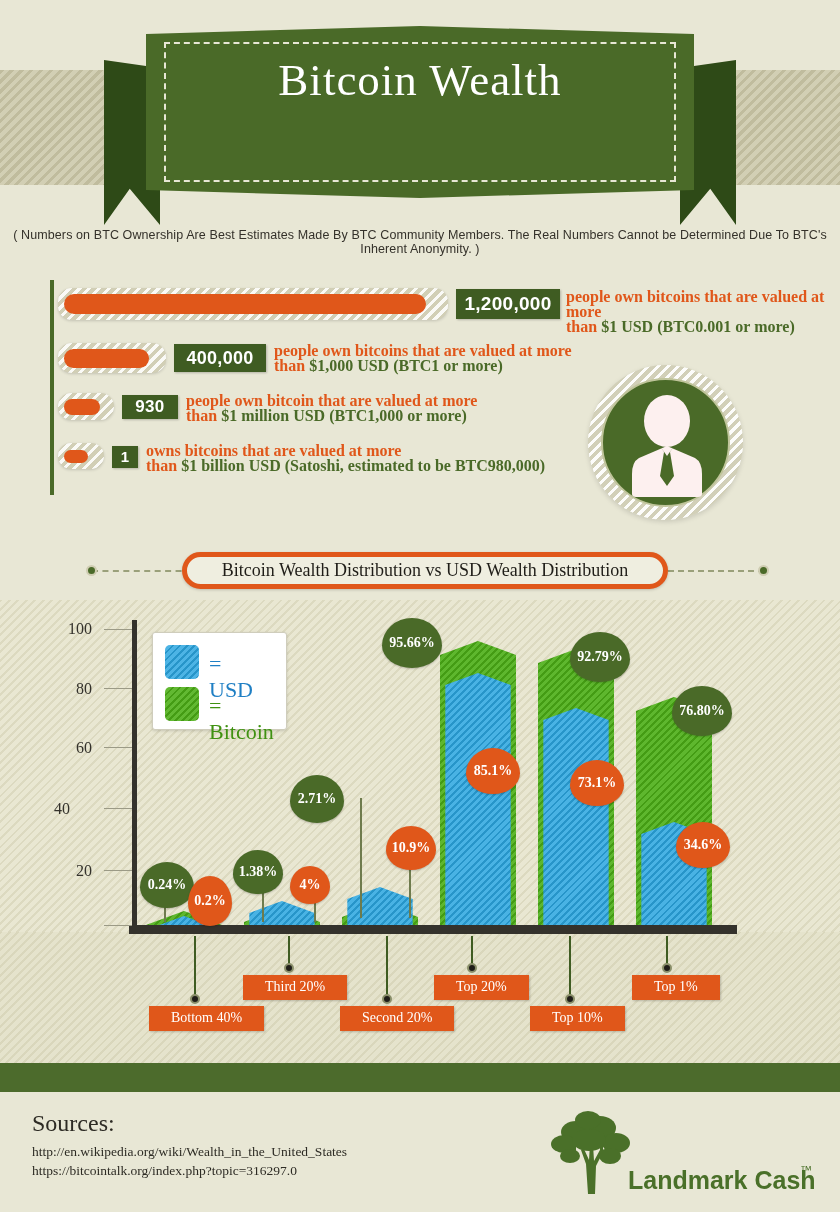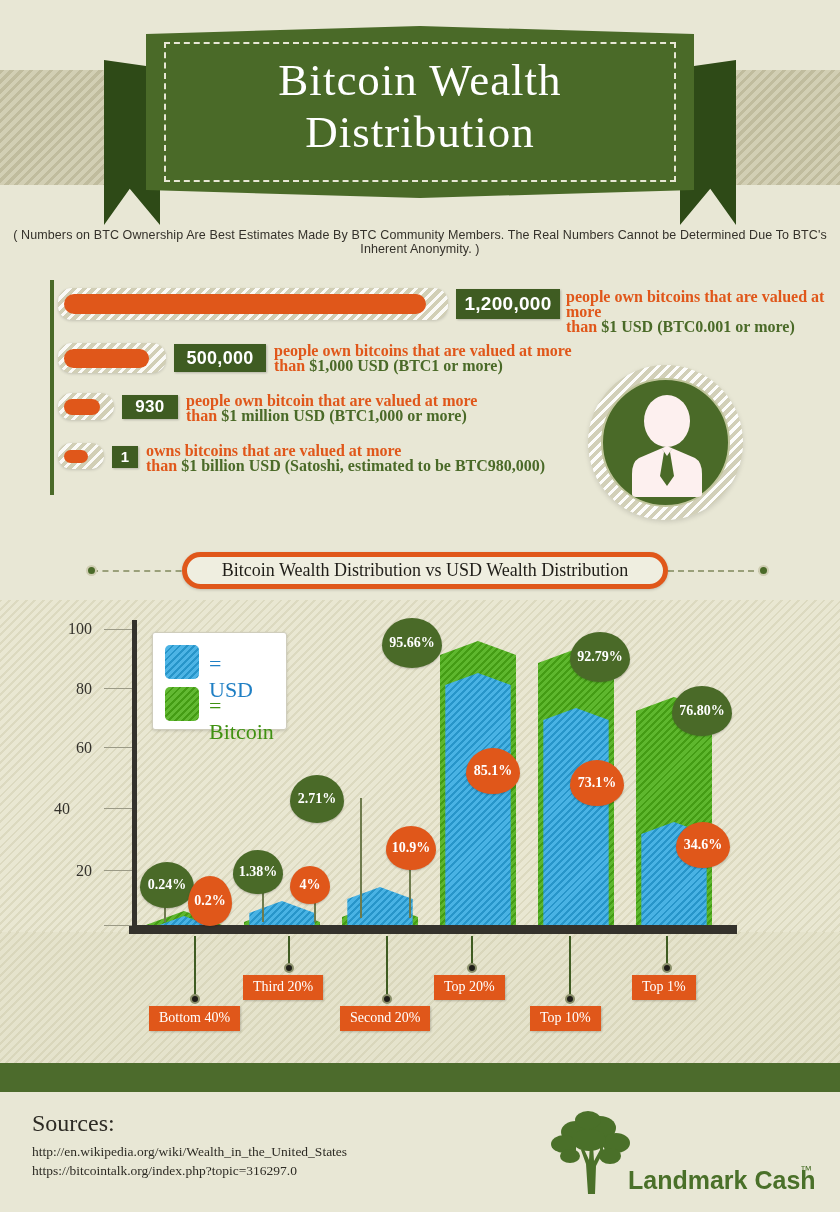--- a/index.html
+++ b/index.html
@@ -152,21 +152,21 @@
   .lg-row{ position:absolute; left:12px; height:34px; }
   .lg-sw{ position:absolute; left:0; top:0; width:34px; height:34px; border-radius:5px; }
   .lg-sw.blue{ background-color:#2ba6e0;
     background-image:repeating-linear-gradient(135deg,rgba(0,0,0,.10) 0 2px,rgba(255,255,255,.16) 2px 5px); }
   .lg-sw.green{ background-color:#4caf16;
     background-image:repeating-linear-gradient(135deg,rgba(0,0,0,.11) 0 2px,rgba(255,255,255,.12) 2px 5px); }
   .lg-tx{ position:absolute; left:44px; top:6px; font-size:22px; font-weight:normal; }
   
   .xlab{
     position:absolute; background:#e0571a; color:#fff; font-size:14px;
-    padding:4px 10px 5px; white-space:nowrap; box-shadow:1px 1px 2px rgba(0,0,0,.2);
+    padding:4px 22px 5px; white-space:nowrap; box-shadow:1px 1px 2px rgba(0,0,0,.2);
   }
   .xstem{ position:absolute; width:2px; background:#3f5c22; }
   .xdot{ position:absolute; width:10px; height:10px; border-radius:50%;
     background:#1f1d18; border:2px solid #8a8f6a; }
 
   
   #footer-band{ position:absolute; left:0; top:1063px; width:840px; height:29px; background:#4c6b2c; }
   #footer{ position:absolute; left:0; top:1092px; width:840px; height:120px; background:#e8e7d5; }
   #sources-title{ position:absolute; left:32px; top:18px; font-size:24px; color:#2d2b24; }
   #src1{ position:absolute; left:32px; top:52px; font-size:13.5px; color:#2d2b24; }
@@ -183,21 +183,20 @@
 <div class="light-stripes" id="chart-bg"></div>
 <div class="light-stripes" id="below-chart"></div>
 
 <div id="ribbon-wrap">
   <div class="ribbon-tail" id="tail-l"></div>
   <div class="ribbon-tail" id="tail-r"></div>
   <div id="ribbon-main">
     <div id="ribbon-dash"></div>
     <div id="ribbon-title">
       <span>Bitcoin  Wealth</span>
-      <span class="l2">Distribution</span>
     </div>
   </div>
 </div>
 
 <div id="subtitle">( Numbers on BTC Ownership Are Best Estimates Made By BTC Community Members. The Real Numbers Cannot be Determined Due To BTC's Inherent Anonymity. )</div>
 
 <div id="own-rule"></div>
 
 <div class="own-row" style="top:288px;">
   <div class="bar-track" style="width:390px;height:32px;">
@@ -207,21 +206,21 @@
   <div class="own-desc" style="left:508px;top:1px;width:275px;">
     <span>people own bitcoins that are valued at more</span><br>
     <span>than </span><span class="hl">$1 USD (BTC0.001 or more)</span>
   </div>
 </div>
 
 <div class="own-row" style="top:343px;">
   <div class="bar-track" style="width:108px;height:30px;">
     <div class="bar-fill" style="top:6px;width:85px;height:19px;"></div>
   </div>
-  <div class="num-chip" style="left:116px;top:1px;width:92px;height:28px;line-height:28px;font-size:18px;">500,000</div>
+  <div class="num-chip" style="left:116px;top:1px;width:92px;height:28px;line-height:28px;font-size:18px;">400,000</div>
   <div class="own-desc" style="left:216px;top:0px;width:300px;">
     <span>people own bitcoins that are valued at more</span><br>
     <span>than </span><span class="hl">$1,000 USD (BTC1 or more)</span>
   </div>
 </div>
 
 <div class="own-row" style="top:393px;">
   <div class="bar-track" style="width:56px;height:27px;">
     <div class="bar-fill" style="top:6px;width:36px;height:16px;"></div>
   </div>

